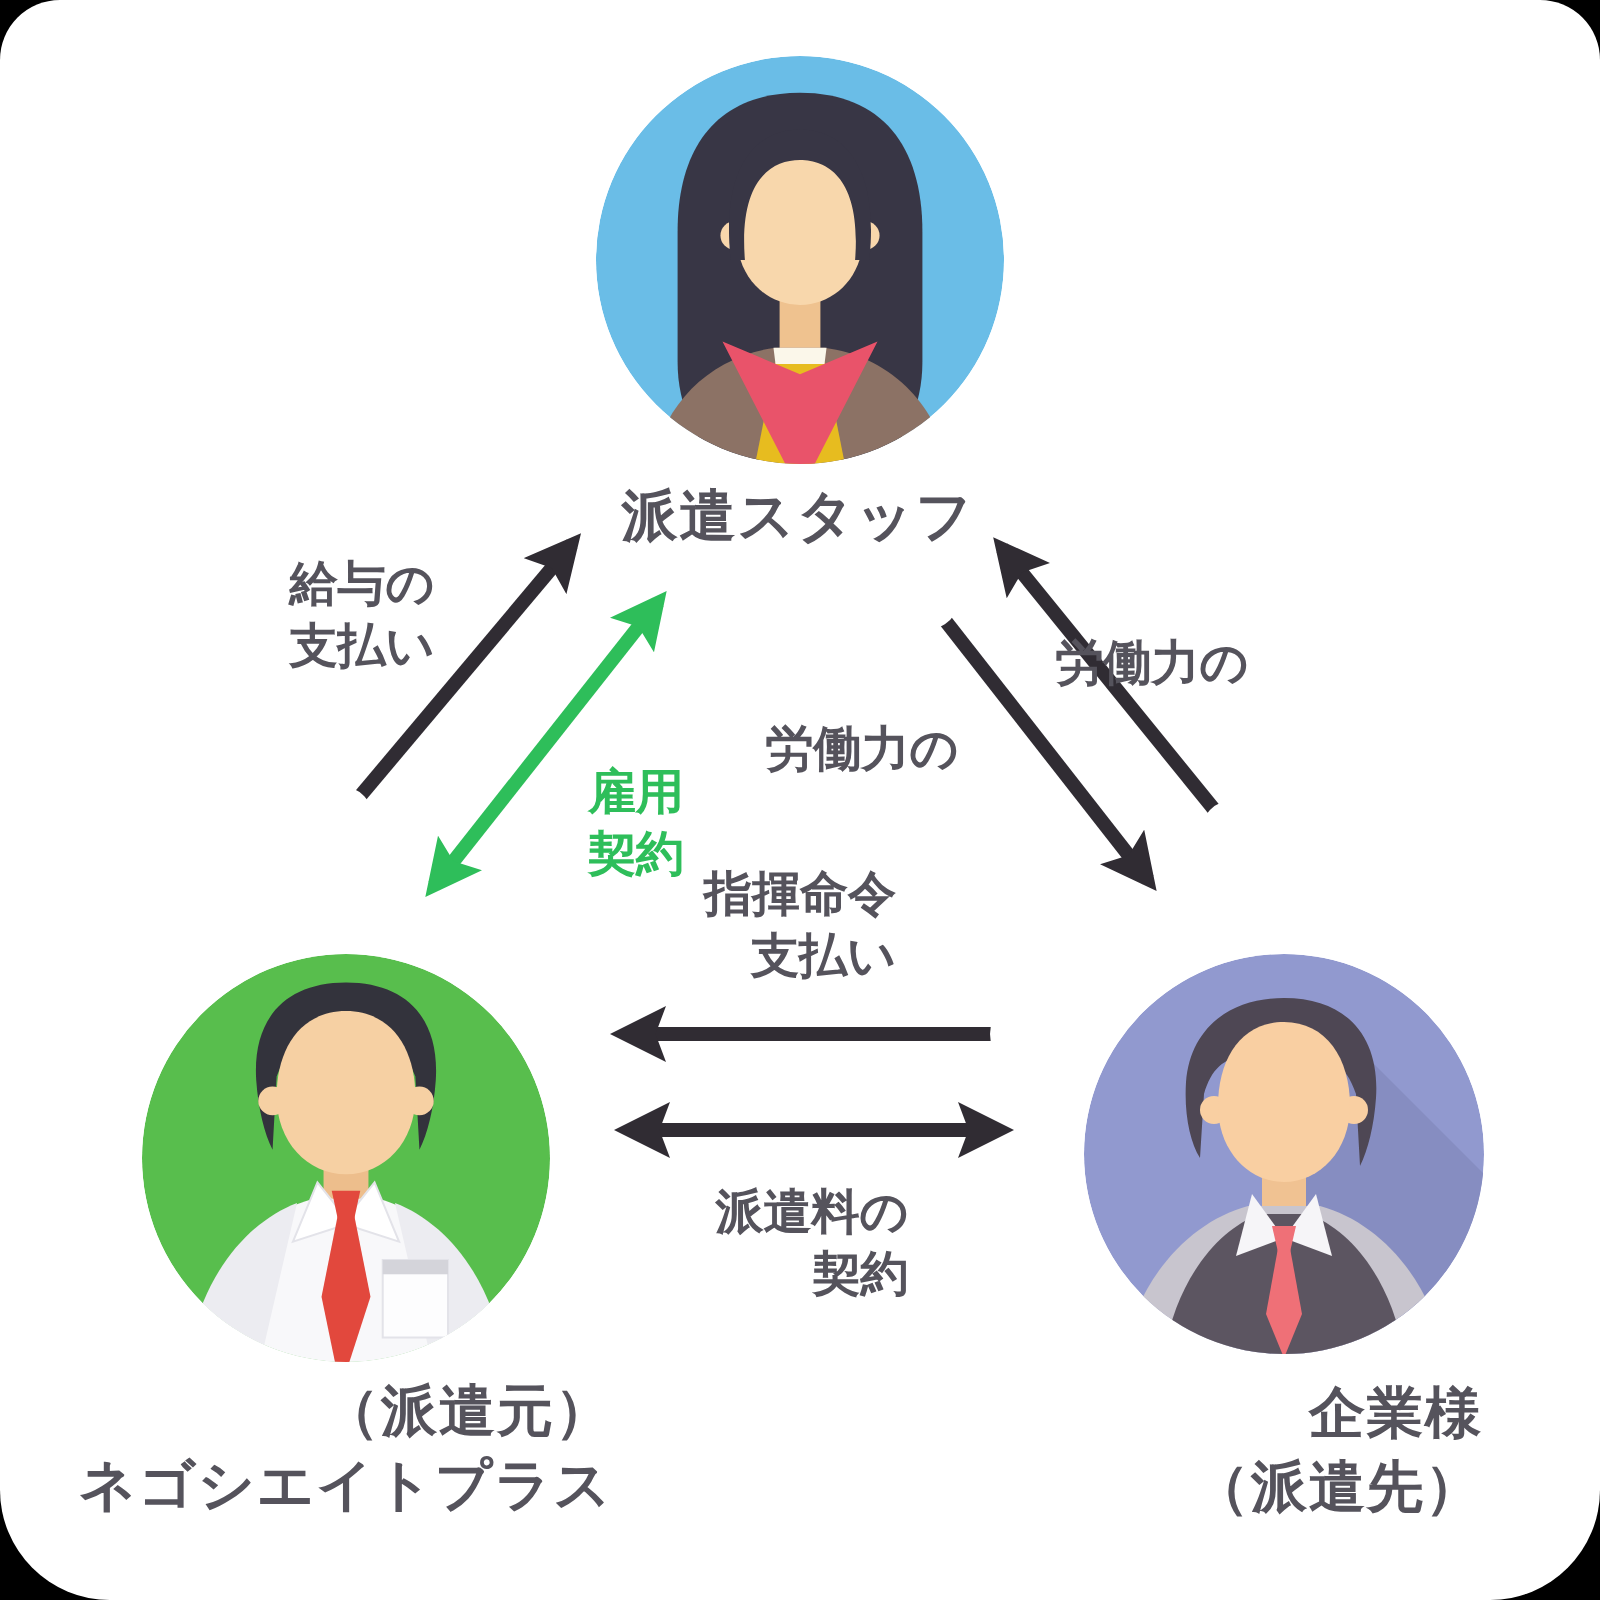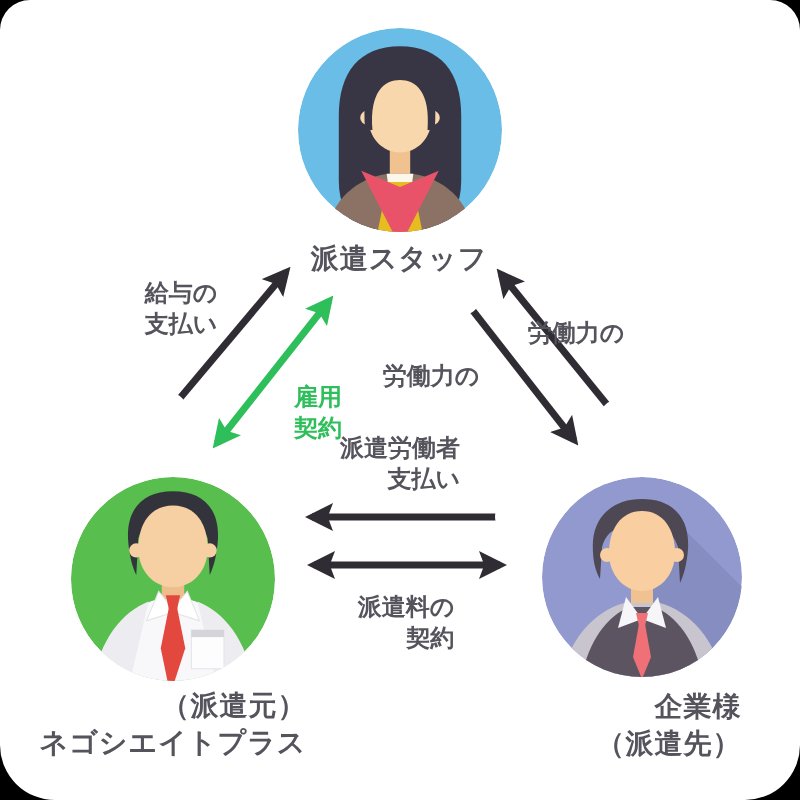--- a/index.html
+++ b/index.html
@@ -143,21 +143,21 @@
     <span>雇用</span>
     <span>契約</span>
   </div>
   <div class="lbl edge-lbl" style="left:431px;top:375px;">
     <span>労働力の</span>
   </div>
   <div class="lbl edge-lbl" style="left:576px;top:332px;">
     <span>労働力の</span>
   </div>
   <div class="lbl edge-lbl" style="left:400px;top:463px;">
-    <span>派遣労働者</span>
+    <span>指揮命令</span>
     <span>支払い</span>
   </div>
   <div class="lbl edge-lbl" style="left:406px;top:622px;">
     <span>派遣料の</span>
     <span>契約</span>
   </div>
 
 </div>
 
 </body></html>

